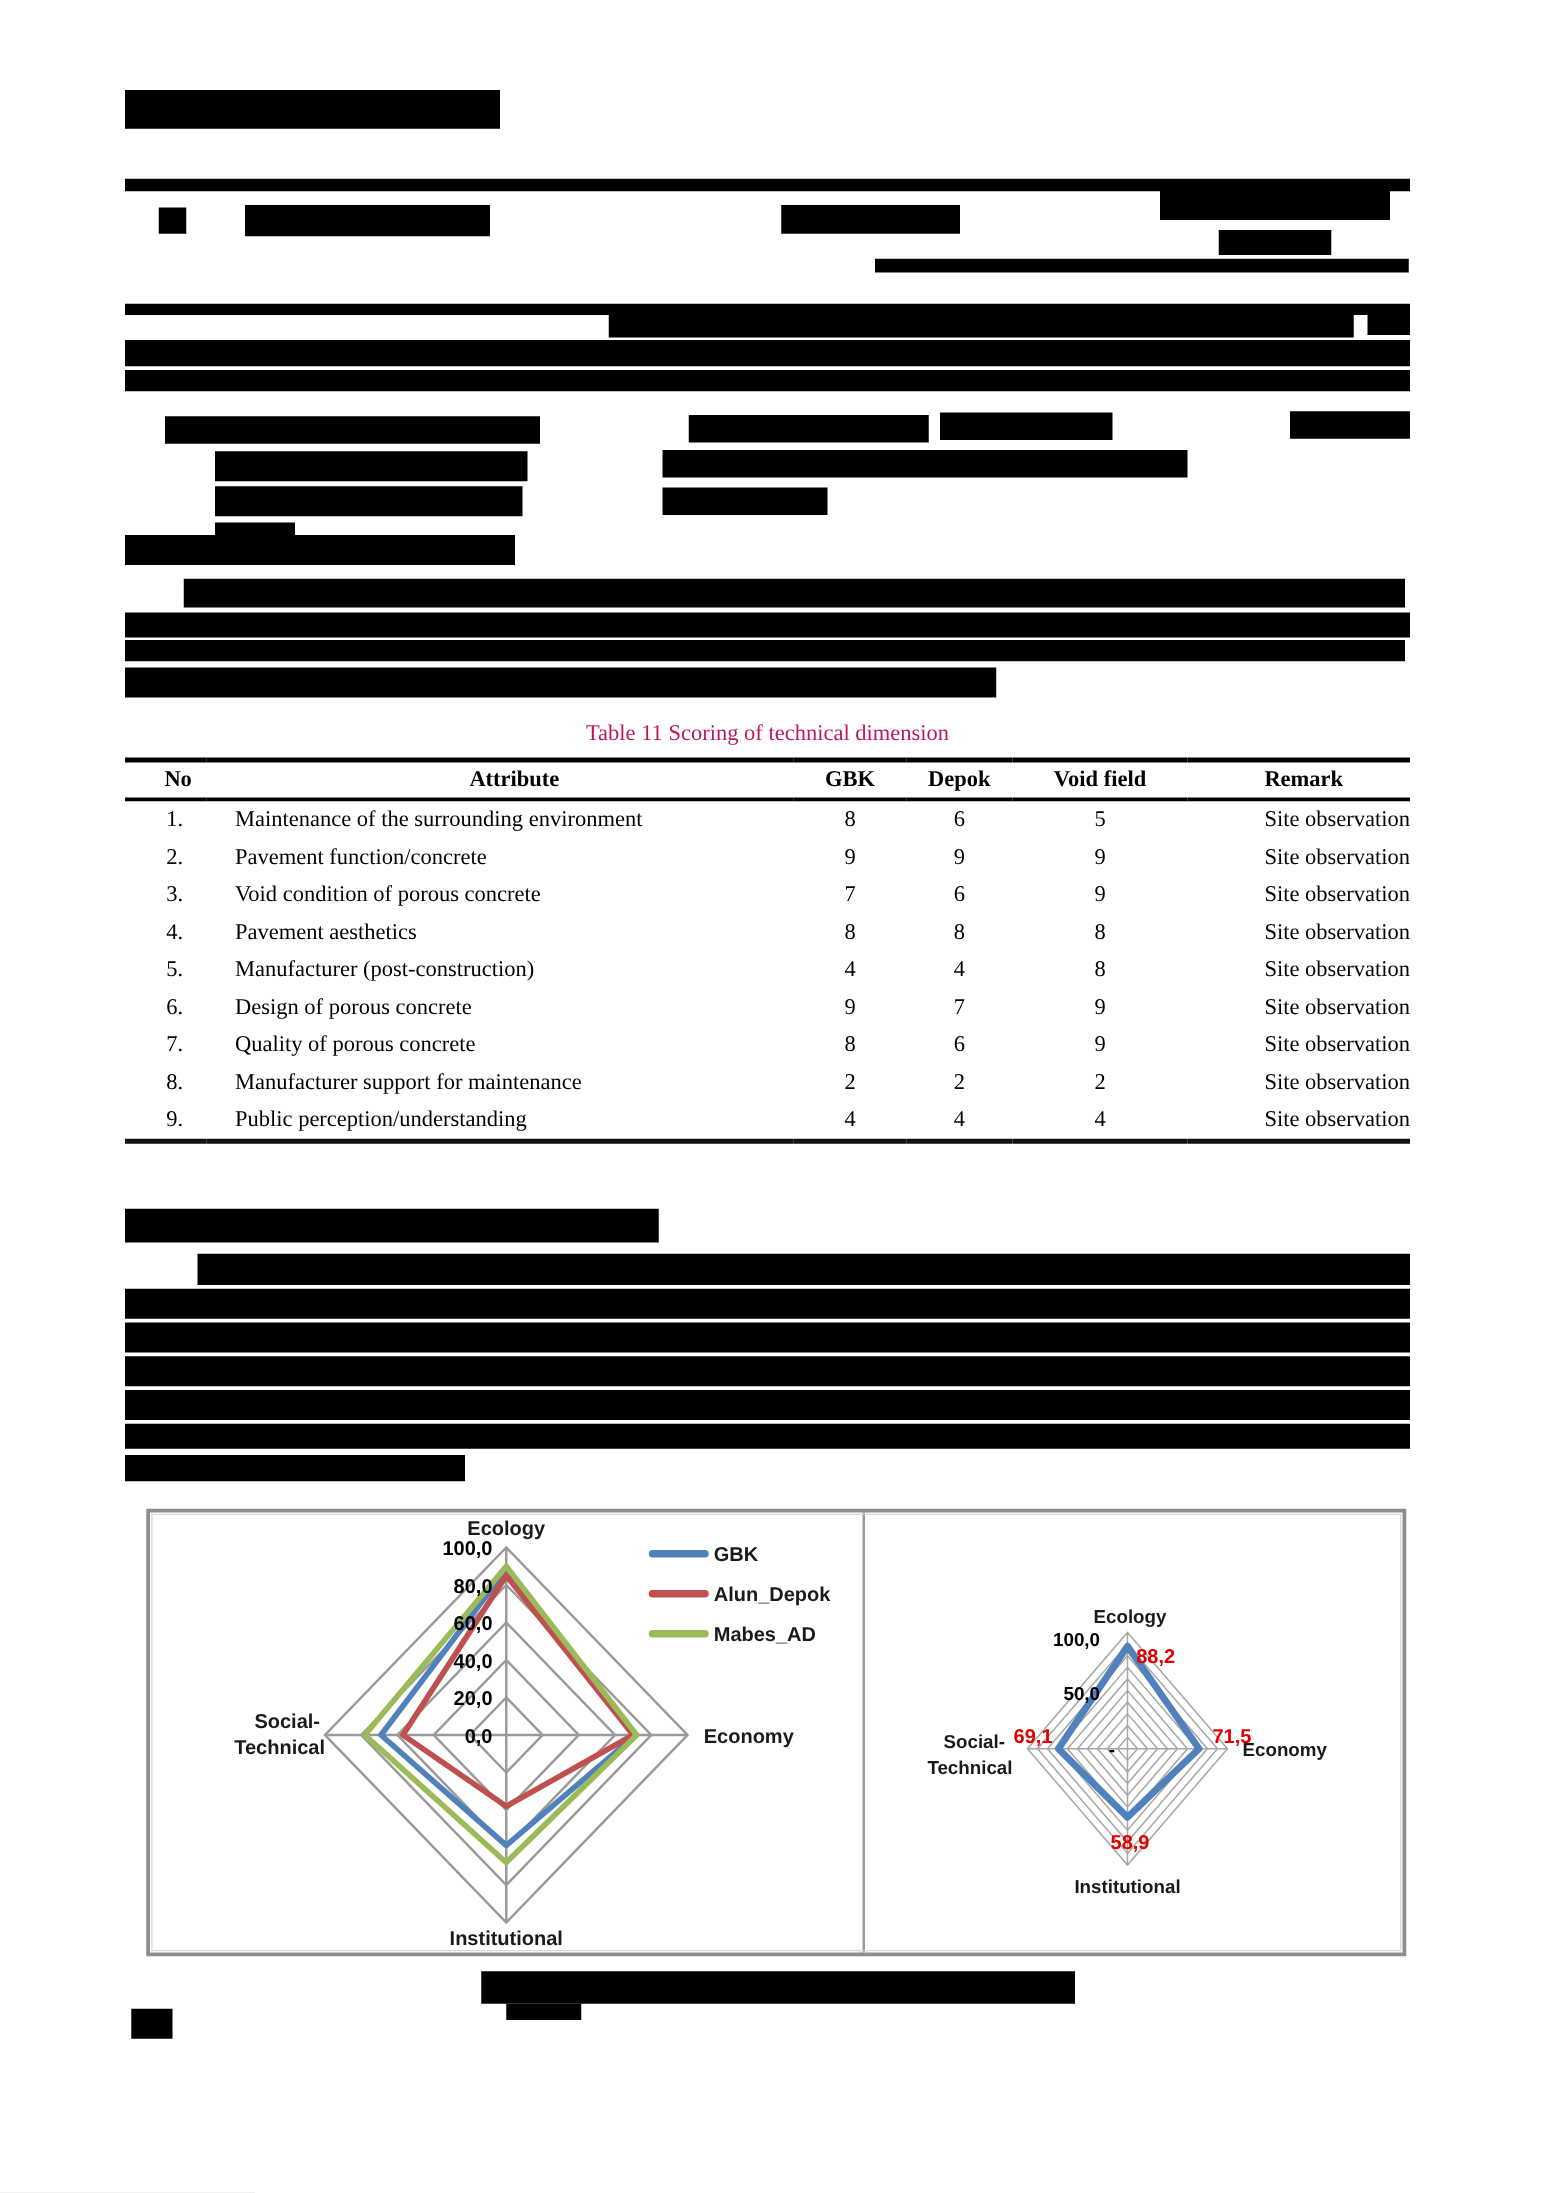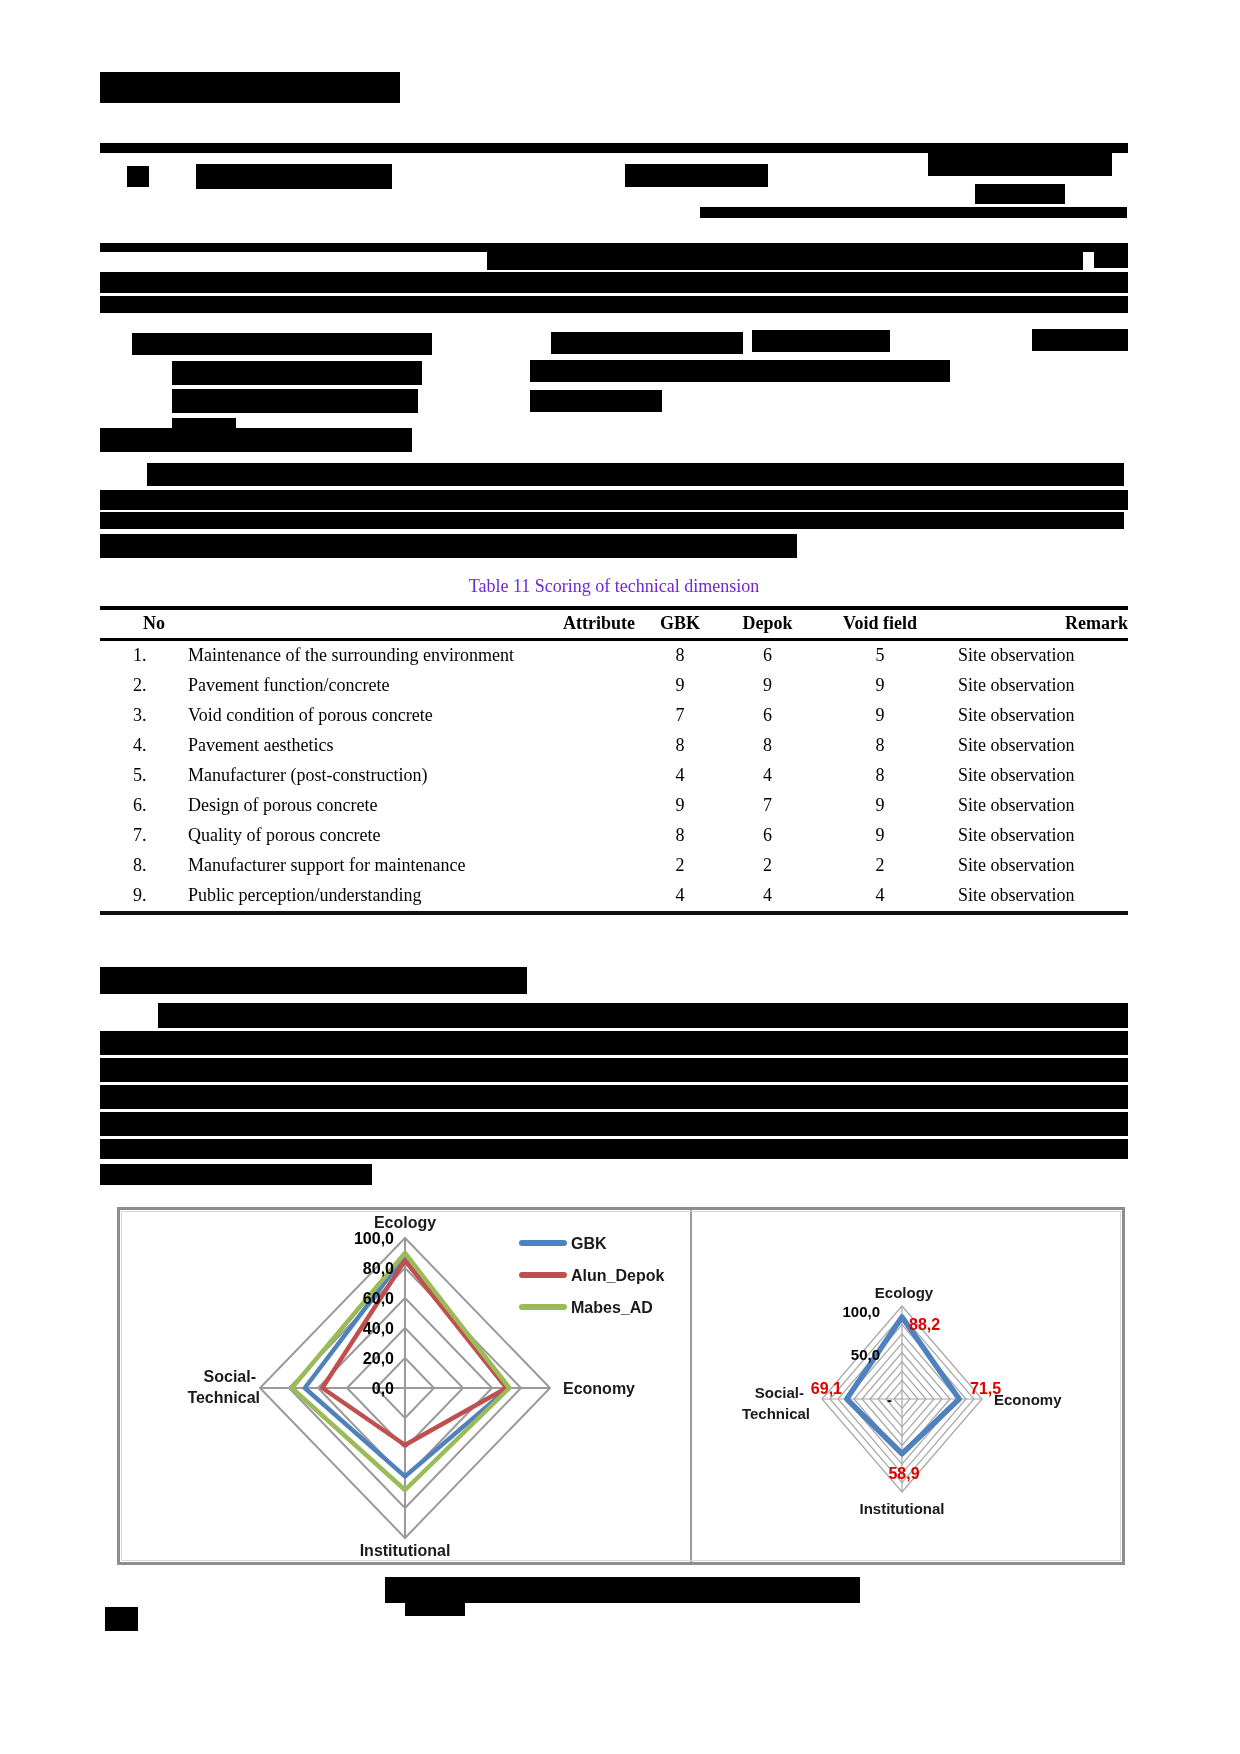--- a/index.html
+++ b/index.html
@@ -5,40 +5,40 @@
   html,body{margin:0;padding:0;background:#e8e8e8;}
   .page{
     position:relative;width:1240px;height:1754px;background:#ffffff;
     margin:0 auto;overflow:hidden;
     font-family:"Liberation Serif", serif;color:#000;
   }
   .red{position:absolute;background:#000;}
   
   .tbl-caption{
     position:absolute;left:100px;top:576px;width:1028px;
-    text-align:center;font-size:18px;color:#6d28d9;
+    text-align:center;font-size:18px;color:#be185d;
   }
   .scoring-table{
     position:absolute;left:100px;top:606px;width:1028px;
     border-collapse:collapse;font-size:18px;table-layout:fixed;
   }
   .scoring-table th{
     border-top:4px solid #000;border-bottom:3px solid #000;
-    font-weight:bold;text-align:right;padding:3px 0 4px;
+    font-weight:bold;text-align:center;padding:3px 0 4px;
   }
   .scoring-table td{padding:4px 0 5px;vertical-align:top;}
   .scoring-table tr:last-child td{border-bottom:4px solid #111;}
   .col-no{width:65px;}  .col-attr{width:470px;}
   .col-gbk{width:90px;} .col-depok{width:85px;}
   .col-army{width:140px;} .col-remark{width:178px;}
   .c-no{padding-left:33px !important;}
   .h-no{padding-left:20px !important;}
   .c-attr{padding-left:23px !important;}
   .c-num{text-align:center !important;}
-  .c-remark{padding-left:8px !important;}
+  .c-remark{padding-left:8px !important;text-align:right;}
   
   .figure{
     position:absolute;left:117px;top:1207px;width:1008px;height:358px;
     background:#fff;border:3px solid #8d8d8d;box-sizing:border-box;
   }
   .figure::after{
     content:"";position:absolute;inset:1px;border:1px solid #d8d8d8;pointer-events:none;
   }
   .figure svg{position:absolute;top:0;display:block;}
   #chart-left{left:0;}

